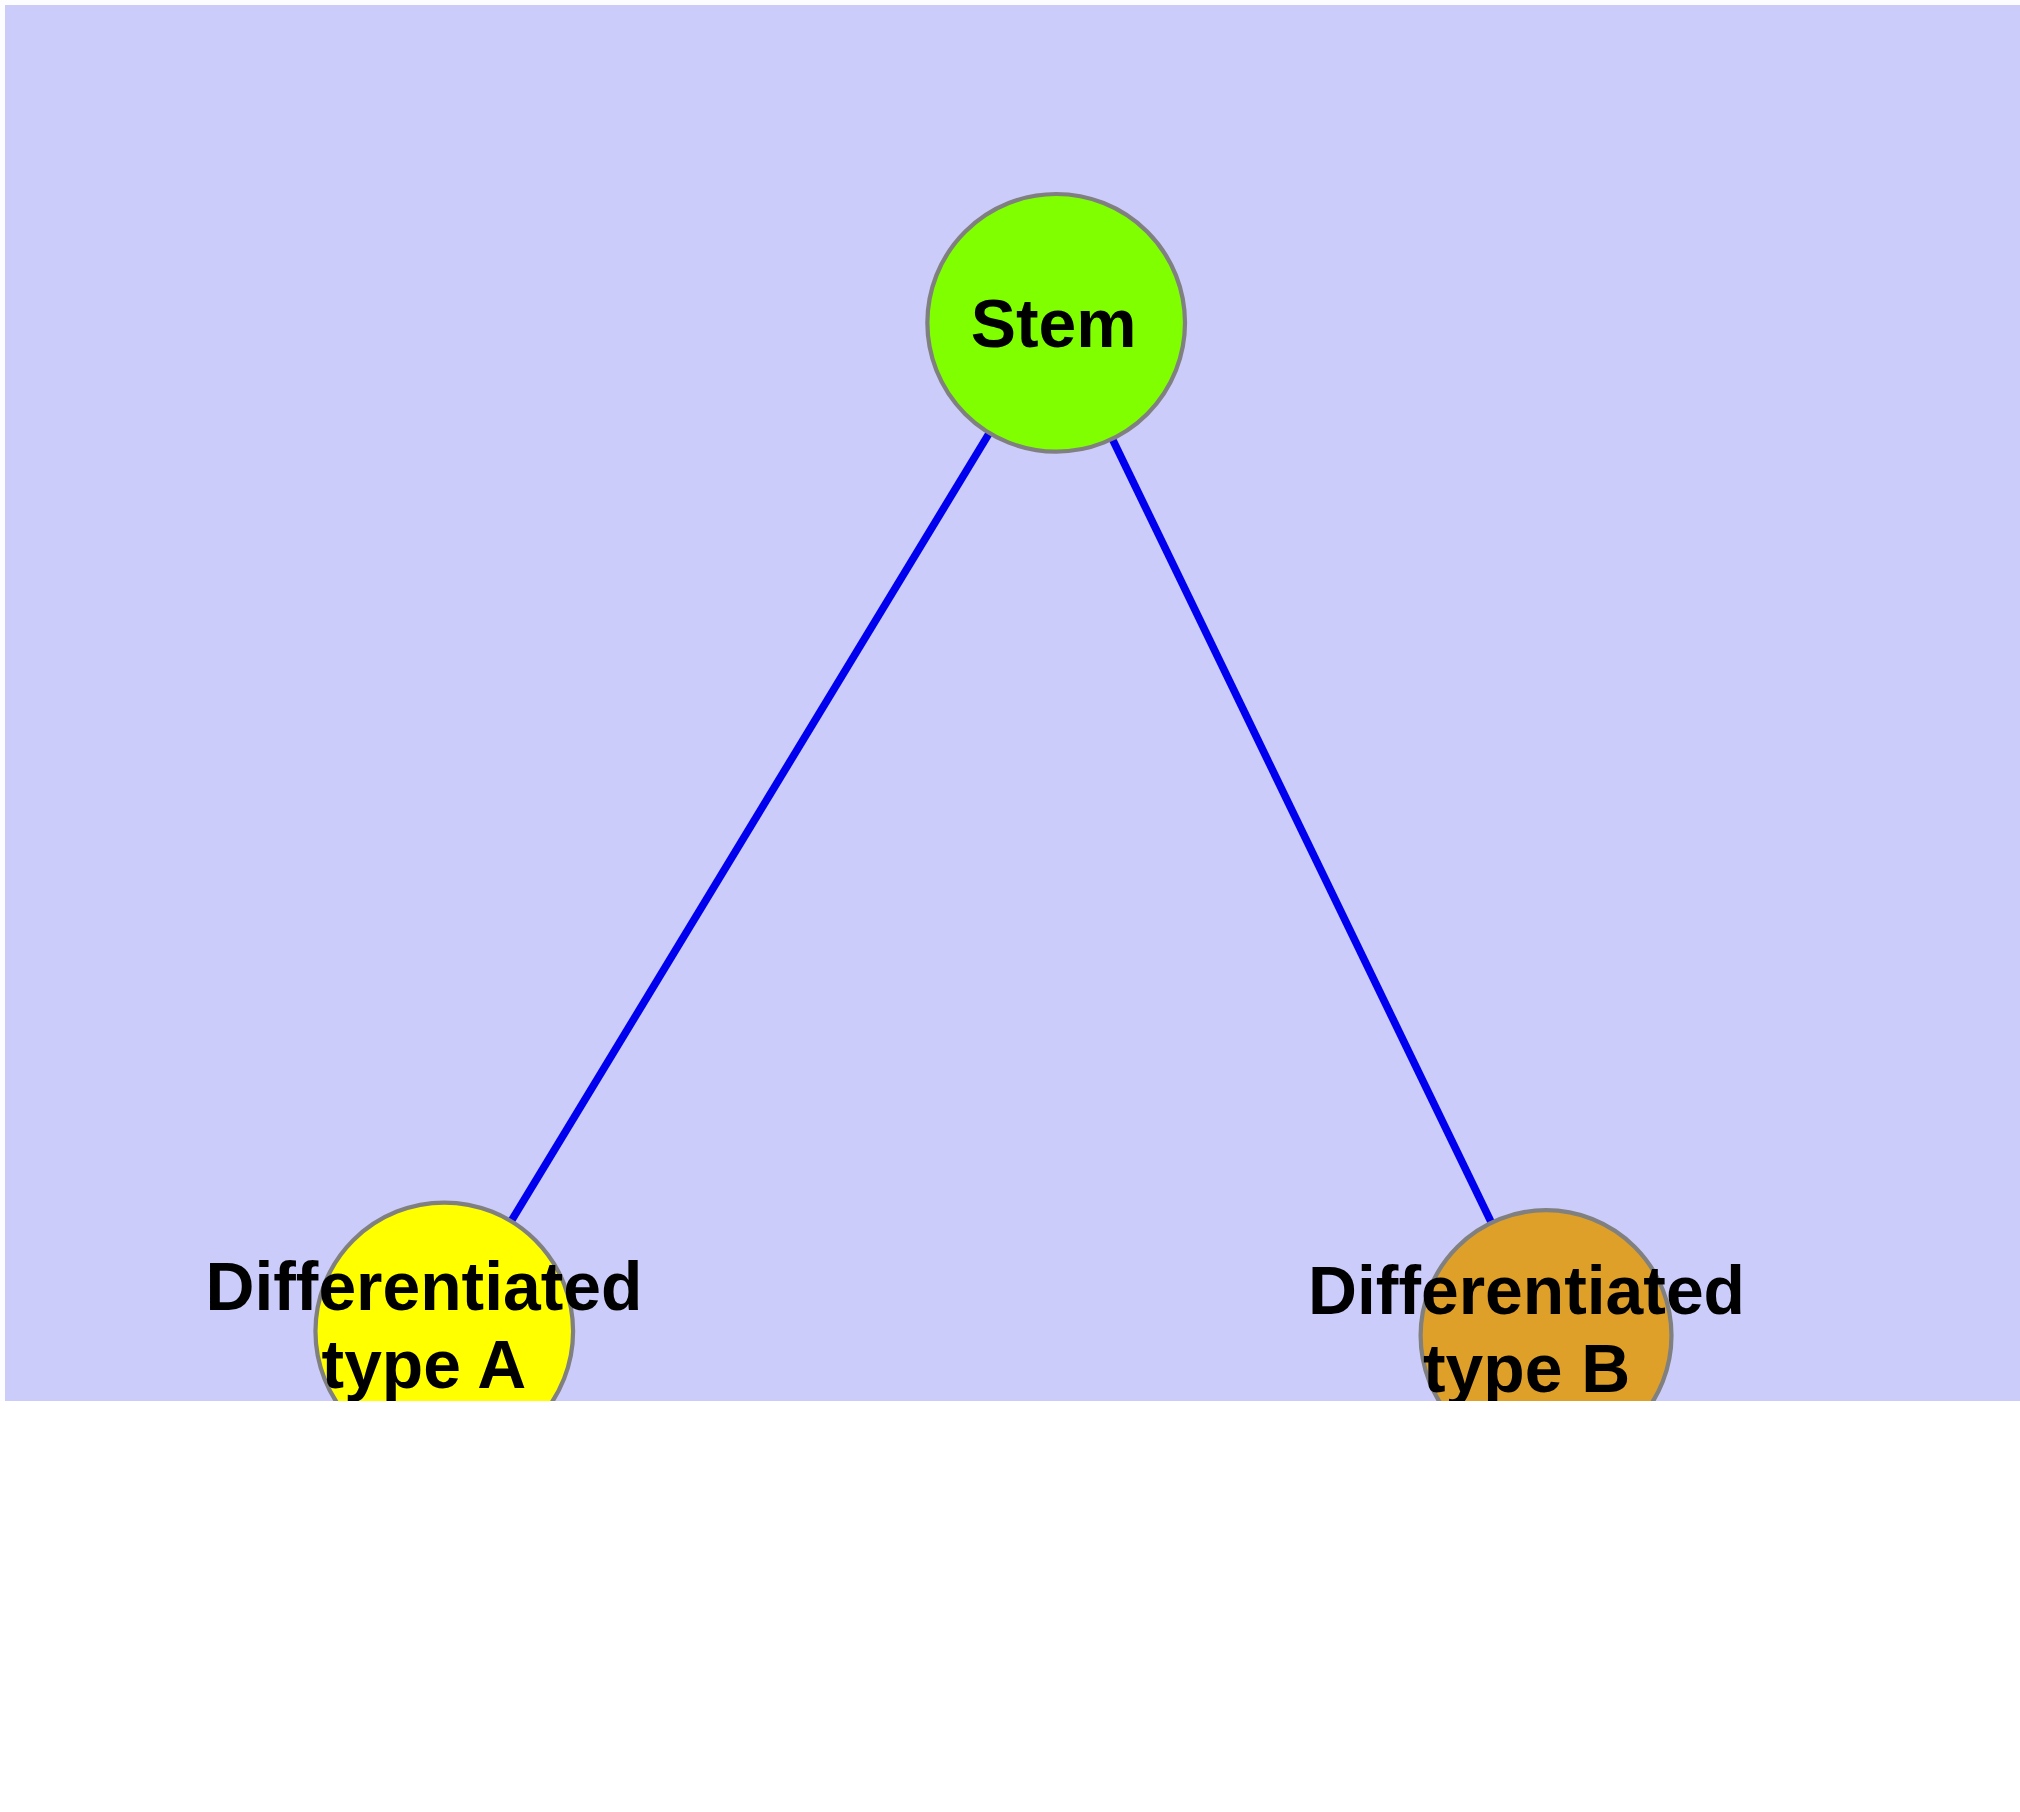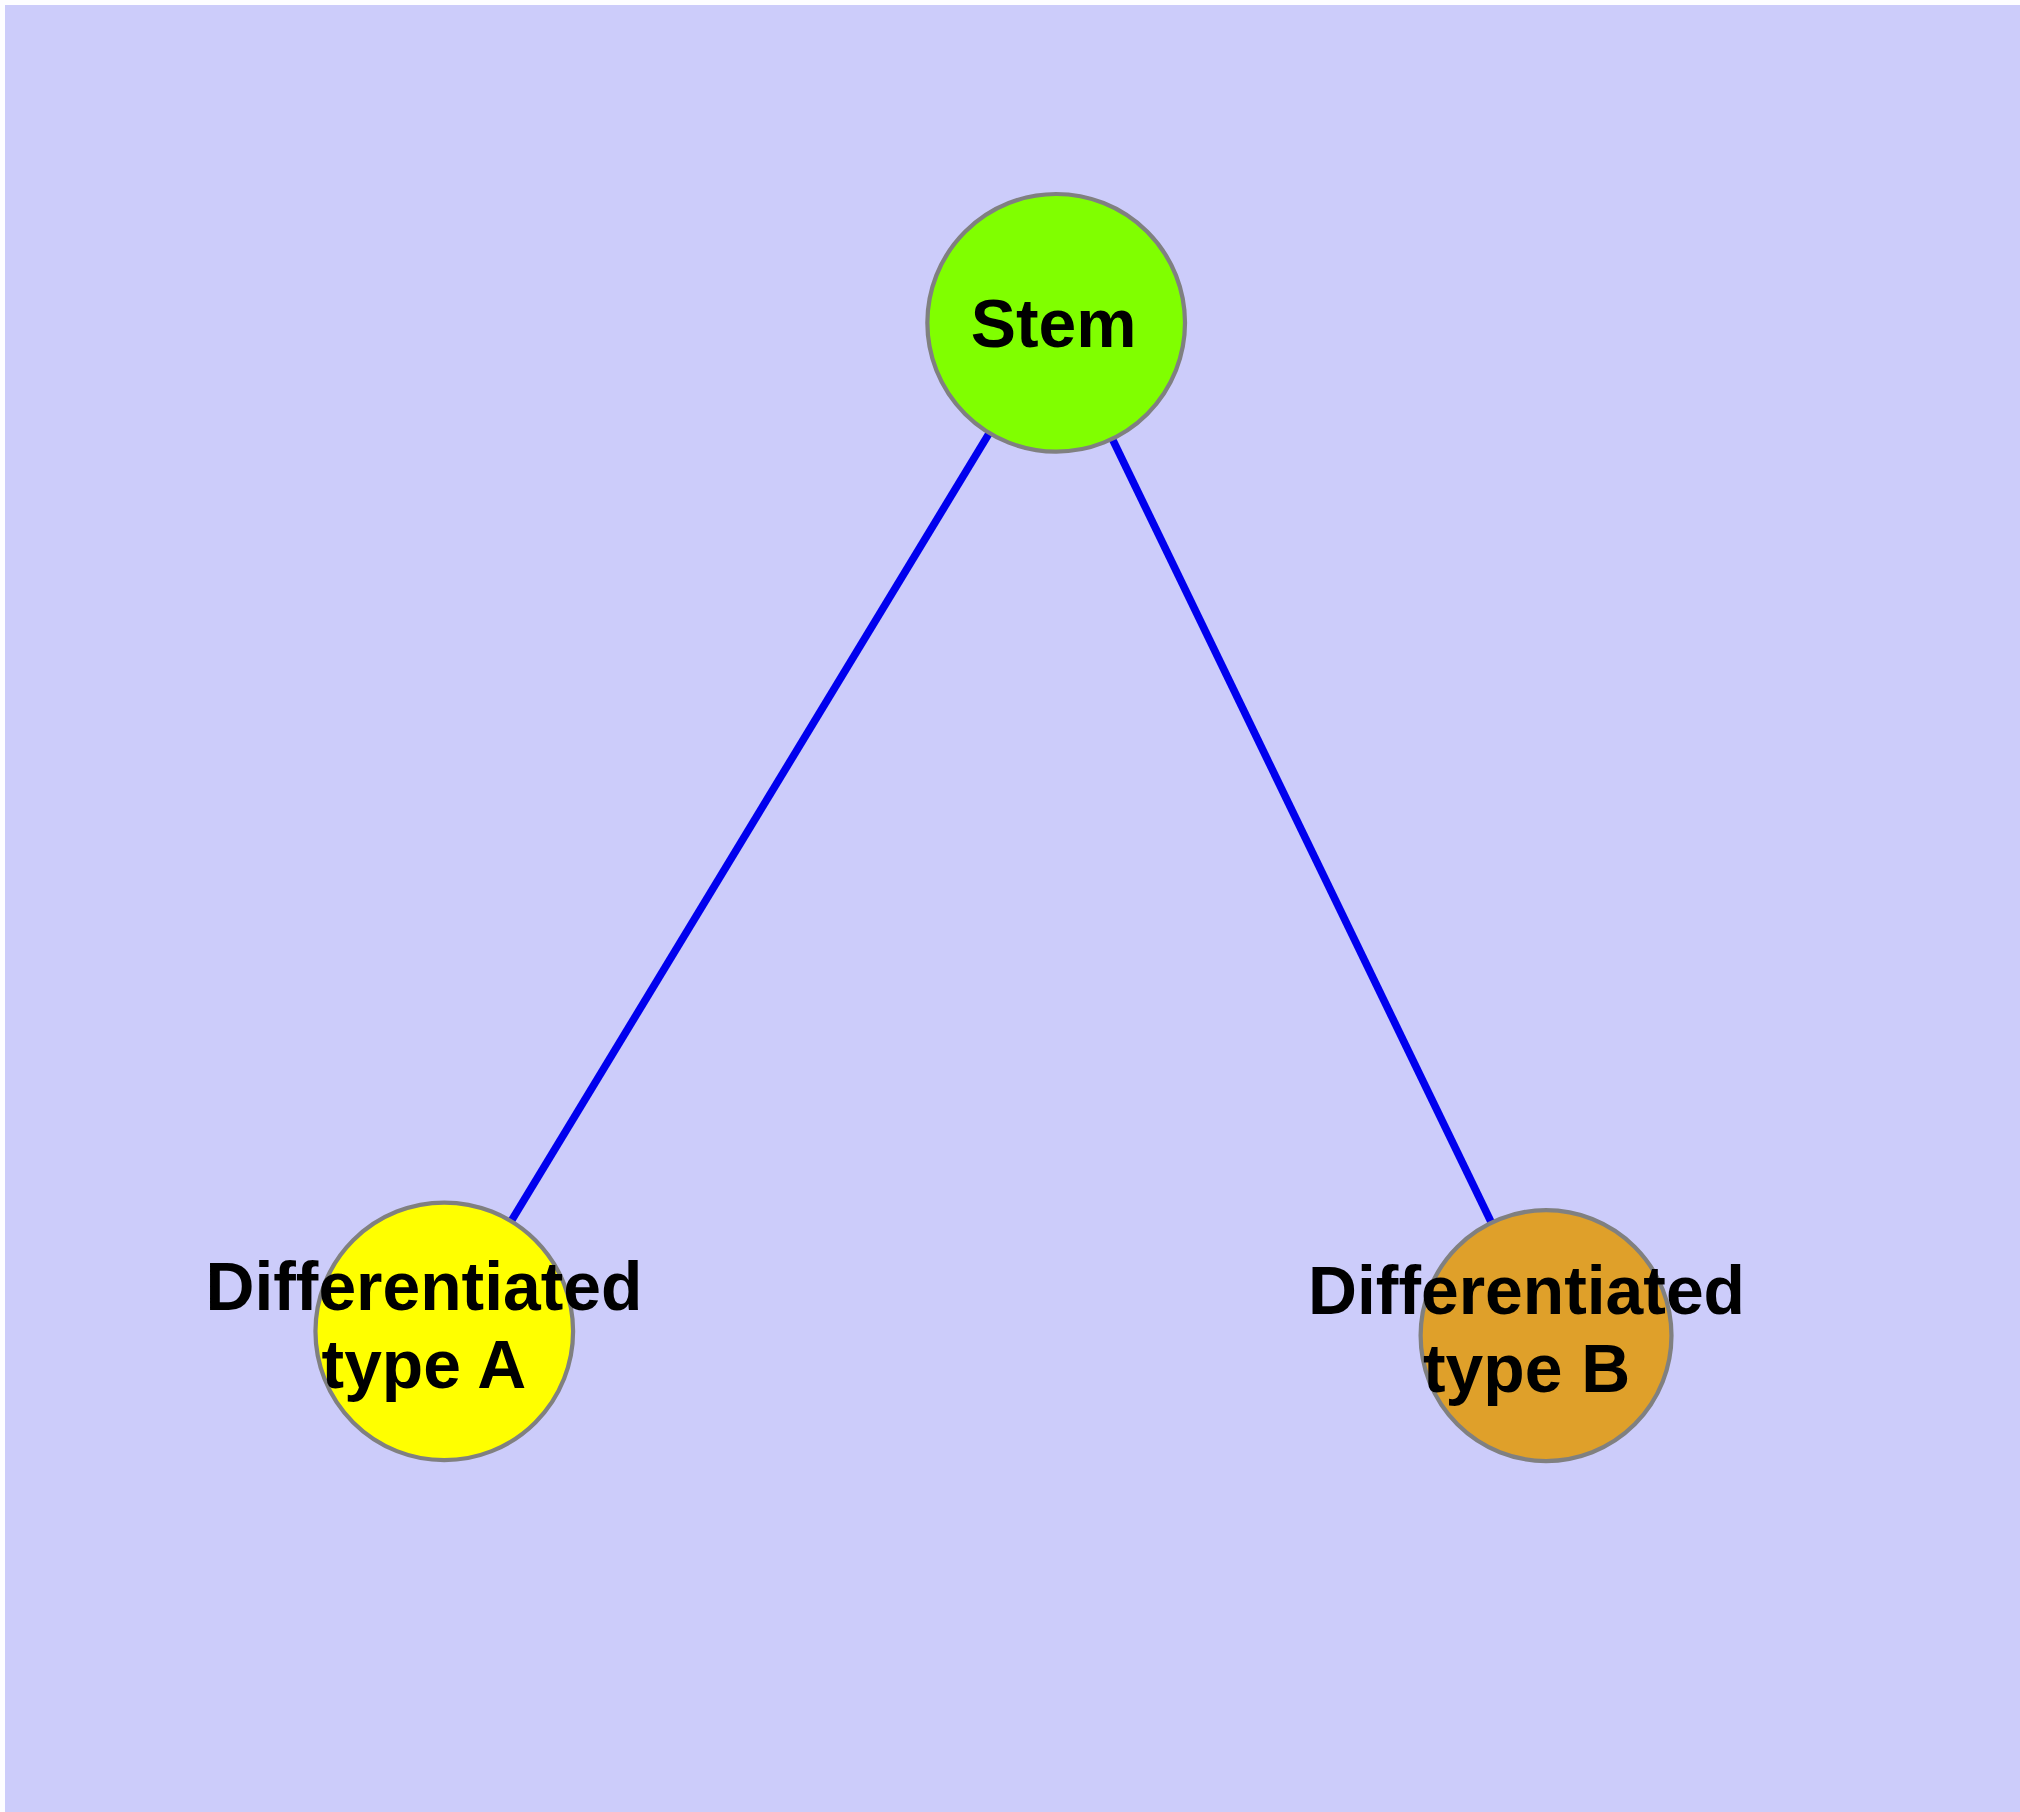--- a/index.html
+++ b/index.html
@@ -32,21 +32,21 @@
     font-weight: bold;
     fill: #000000;
     text-anchor: middle;
     paint-order: normal;
     white-space: pre;
   }
 </style>
 </head>
 <body>
 
-<div id="canvas" style="width: 2021px; height: 1812px; background: rgb(204, 204, 250);">
+<div id="canvas" style="width: 2021px; height: 1401px; background: rgb(204, 204, 250);">
   <svg id="graph-svg" viewBox="0 0 2384 2138" xmlns="http://www.w3.org/2000/svg" style="width: 2021px; height: 1812px;">
 
     <g>
       <line x1="1240" y1="375" x2="518" y2="1565" stroke="#0000ee" stroke-width="9" stroke-linecap="butt"></line>
       <line x1="1240" y1="375" x2="1818" y2="1570" stroke="#0000ee" stroke-width="9" stroke-linecap="butt"></line>
     </g>
 
     <g>
       <circle cx="1240" cy="375" r="152" fill="#80ff00" stroke="#808080" stroke-width="5"></circle>
       <circle cx="518" cy="1565" r="152" fill="#ffff00" stroke="#808080" stroke-width="5"></circle>

